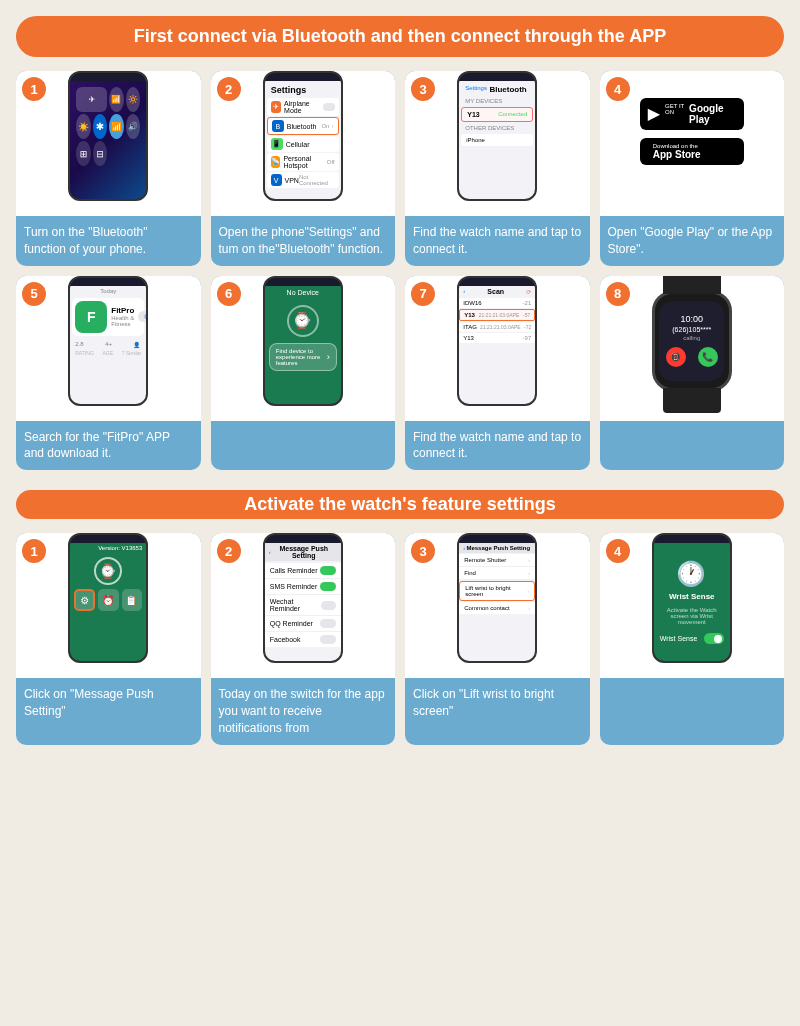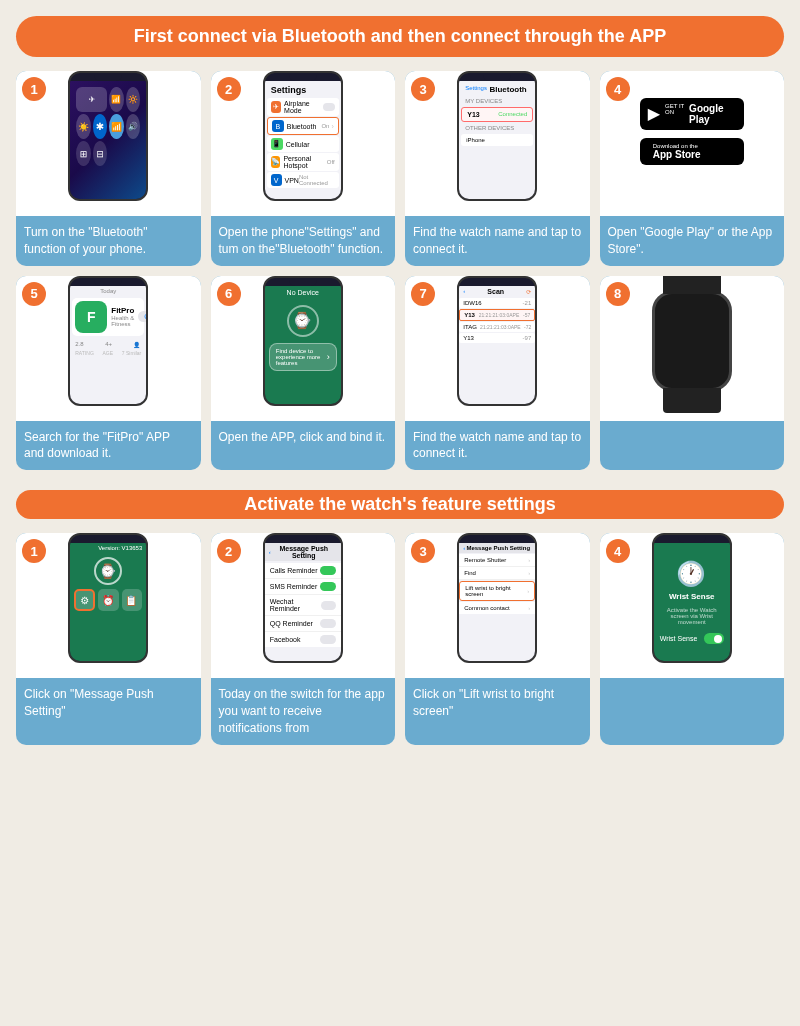--- a/index.html
+++ b/index.html
@@ -483,21 +483,20 @@
               <div style="width:32px; height:32px; border:2px solid rgba(255,255,255,0.5); border-radius:50%; display:flex; align-items:center; justify-content:center; color:#fff; font-size:16px;">⌚</div>
             </div>
             <div style="background:rgba(255,255,255,0.2); border:1px solid rgba(255,255,255,0.4); border-radius:8px; padding:4px 6px; margin:2px 4px; display:flex; align-items:center; justify-content:space-between;">
               <span style="color:#fff; font-size:6px;">Find device to experience more features</span>
               <span style="color:#fff; font-size:9px;">›</span>
             </div>
           </div>
         </div>
       </div>
     </div>
-    <div class="step-desc">Open the APP, click and bind it.</div>
   </div>
 
   <div class="step-card">
     <div class="step-image-area">
       <div class="step-number">7</div>
       <div class="step-image-inner">
         <div class="phone-mockup">
           <div class="phone-notch"></div>
           <div class="phone-screen" style="margin-top:8px; overflow:hidden; background:#f2f2f7;">
             <div style="display:flex; justify-content:space-between; padding:2px 4px; font-size:6px; color:#007aff;">
@@ -531,20 +530,29 @@
   </div>
 
   <div class="step-card">
     <div class="step-image-area">
       <div class="step-number">8</div>
       <div class="step-image-inner">
         <div class="watch-image">
           <div class="watch-body">
             <div class="watch-strap-top"></div>
             <div class="watch-strap-bottom"></div>
+            <div class="watch-screen">
+              <div style="color:#fff; font-size:9px;">10:00</div>
+              <div style="color:#fff; font-size:7px;">(626)105****</div>
+              <div style="color:#aaa; font-size:6px;">calling</div>
+              <div style="display:flex; gap:12px; margin-top:4px;">
+                <div style="width:20px; height:20px; background:#ff3b30; border-radius:50%; display:flex; align-items:center; justify-content:center; color:#fff; font-size:9px;">📵</div>
+                <div style="width:20px; height:20px; background:#34c759; border-radius:50%; display:flex; align-items:center; justify-content:center; color:#fff; font-size:9px;">📞</div>
+              </div>
+            </div>
           </div>
         </div>
       </div>
     </div>
   </div>
 
 </div>
 
 <div class="section-orange">
   <span style="color:#fff; font-size:18px; font-weight:bold;">Activate the watch's feature settings</span>

